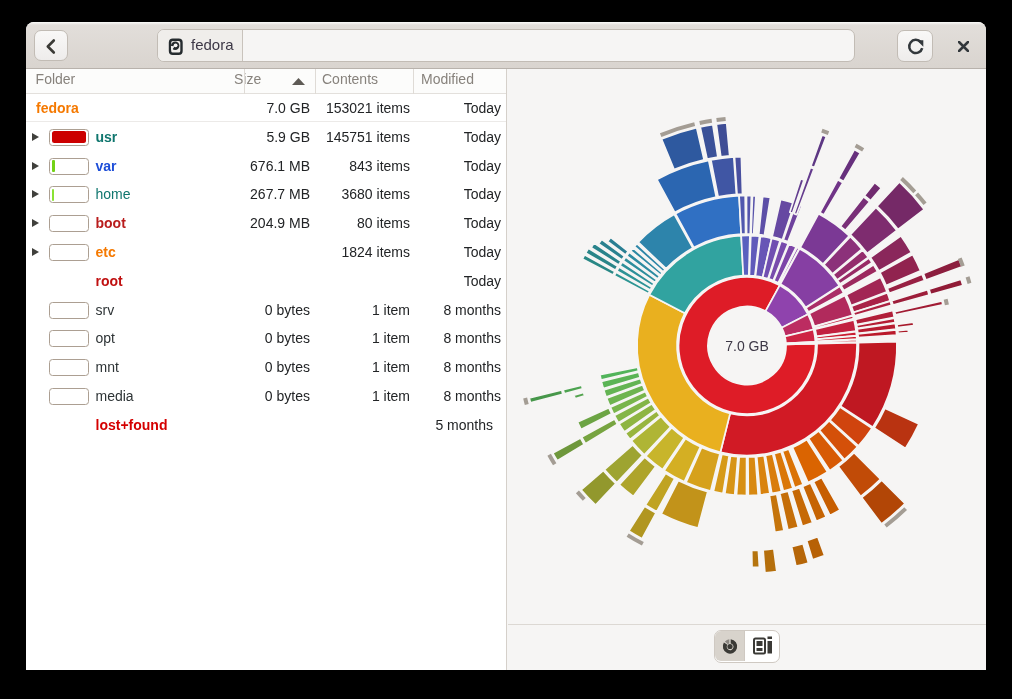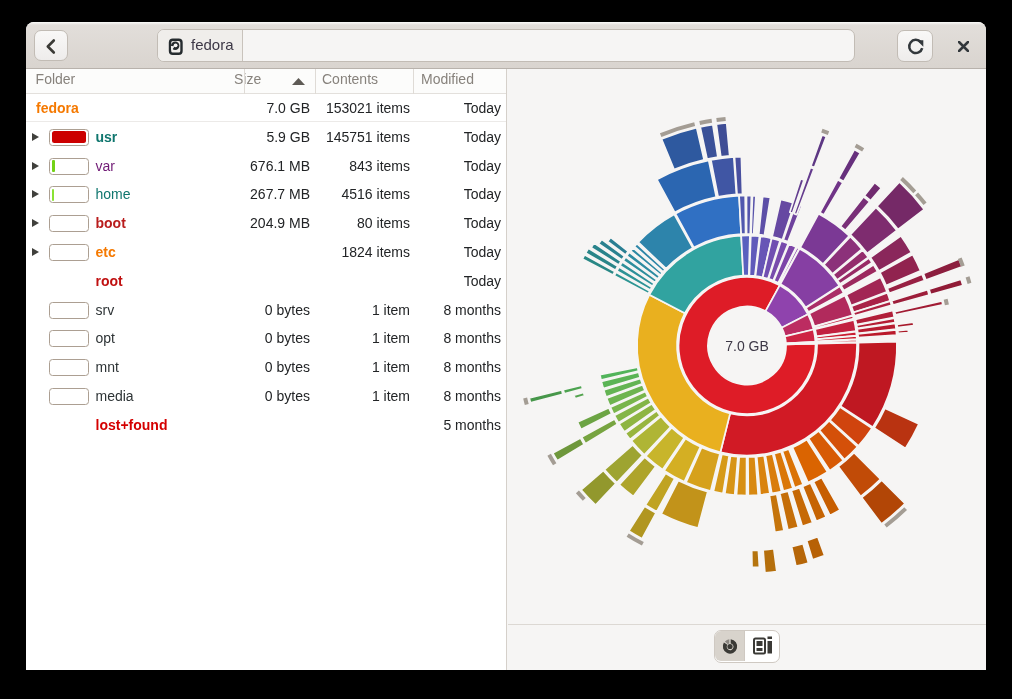--- a/index.html
+++ b/index.html
@@ -72,31 +72,31 @@
         <div style="position:absolute;left:1.5px;top:1.5px;bottom:1.5px;width:90%;background:#cc0000;border-radius:2.5px"></div>
       </div>
       <div class="cell" style="left:69.5px;top:28.8px;color:#0f766e;font-weight:bold">usr</div>
       <div class="cell r" style="left:184px;width:100px;top:28.8px">5.9 GB</div>
       <div class="cell r" style="left:284px;width:100px;top:28.8px">145751 items</div>
       <div class="cell r" style="left:375px;width:100px;top:28.8px">Today</div>
 <div class="exp" style="top:67.5px"></div>
       <div class="sw" style="top:63.5px">
         <div style="position:absolute;left:1.5px;top:1.5px;bottom:1.5px;width:3.9px;background:#73d216;border-radius:1px"></div>
       </div>
-      <div class="cell" style="left:69.5px;top:57.6px;color:#701a75;font-weight:normal">var</div>
+      <div class="cell" style="left:69.5px;top:57.6px;color:#1d4ed8;font-weight:bold">var</div>
       <div class="cell r" style="left:184px;width:100px;top:57.6px">676.1 MB</div>
       <div class="cell r" style="left:284px;width:100px;top:57.6px">843 items</div>
       <div class="cell r" style="left:375px;width:100px;top:57.6px">Today</div>
 <div class="exp" style="top:96.3px"></div>
       <div class="sw" style="top:92.3px">
         <div style="position:absolute;left:1.5px;top:1.5px;bottom:1.5px;width:2.4px;background:#8ae234;border-radius:1px"></div>
       </div>
       <div class="cell" style="left:69.5px;top:86.4px;color:#0f766e;font-weight:normal">home</div>
       <div class="cell r" style="left:184px;width:100px;top:86.4px">267.7 MB</div>
-      <div class="cell r" style="left:284px;width:100px;top:86.4px">4516 items</div>
+      <div class="cell r" style="left:284px;width:100px;top:86.4px">3680 items</div>
       <div class="cell r" style="left:375px;width:100px;top:86.4px">Today</div>
 <div class="exp" style="top:125.1px"></div>
       <div class="sw" style="top:121.1px"></div>
       <div class="cell" style="left:69.5px;top:115.2px;color:#b91c1c;font-weight:bold">boot</div>
       <div class="cell r" style="left:184px;width:100px;top:115.2px">204.9 MB</div>
       <div class="cell r" style="left:284px;width:100px;top:115.2px">80 items</div>
       <div class="cell r" style="left:375px;width:100px;top:115.2px">Today</div>
 <div class="exp" style="top:153.9px"></div>
       <div class="sw" style="top:149.9px"></div>
       <div class="cell" style="left:69.5px;top:144.0px;color:#f57900;font-weight:bold">etc</div>
@@ -118,21 +118,21 @@
       <div class="cell" style="left:69.5px;top:259.2px;color:#2e3436;font-weight:normal">mnt</div>
       <div class="cell r" style="left:184px;width:100px;top:259.2px">0 bytes</div>
       <div class="cell r" style="left:284px;width:100px;top:259.2px">1 item</div>
       <div class="cell r" style="left:375px;width:100px;top:259.2px">8 months</div>
 <div class="sw" style="top:293.9px"></div>
       <div class="cell" style="left:69.5px;top:288.0px;color:#2e3436;font-weight:normal">media</div>
       <div class="cell r" style="left:184px;width:100px;top:288.0px">0 bytes</div>
       <div class="cell r" style="left:284px;width:100px;top:288.0px">1 item</div>
       <div class="cell r" style="left:375px;width:100px;top:288.0px">8 months</div>
 <div class="cell" style="left:69.5px;top:316.8px;color:#d40000;font-weight:bold">lost+found</div>
-      <div class="cell r" style="left:375px;width:100px;top:316.8px">5 months</div>
+      <div class="cell r" style="left:367px;width:100px;top:316.8px">5 months</div>
   </div>
   <div id="panel">
     <svg width="480" height="603" viewBox="0 0 480 603" style="position:absolute;left:0;top:0">
       <g stroke="#f6f5f4" stroke-width="1.7" stroke-linejoin="round">
       <path d="M308.5 274.7A68.5 68.5 0 1 1 272.7 216.3L258.6 242.2A39.0 39.0 0 1 0 279.0 275.5Z" fill="#de1c27"></path>
 <path d="M272.7 216.3A68.5 68.5 0 0 1 301.0 245.3L274.7 258.7A39.0 39.0 0 0 0 258.6 242.2Z" fill="#8f43ad"></path>
 <path d="M301.0 245.3A68.5 68.5 0 0 1 306.6 260.5L277.9 267.4A39.0 39.0 0 0 0 274.7 258.7Z" fill="#bc2c61"></path>
 <path d="M306.6 260.5A68.5 68.5 0 0 1 308.4 272.8L278.9 274.4A39.0 39.0 0 0 0 277.9 267.4Z" fill="#ce2443"></path>
 <path d="M308.4 272.8A68.5 68.5 0 0 1 308.5 274.7L279.0 275.5A39.0 39.0 0 0 0 278.9 274.4Z" fill="#dc1d2b"></path>
 <path d="M350.0 273.6A110.0 110.0 0 0 1 213.4 383.2L223.1 344.4A70.0 70.0 0 0 0 310.0 274.7Z" fill="#d11a25"></path>

